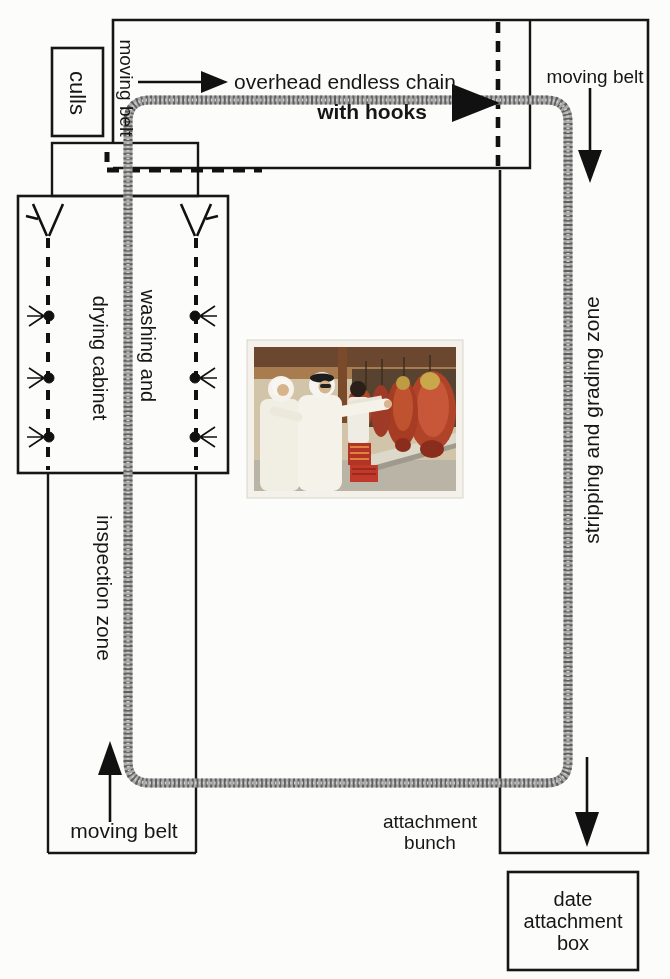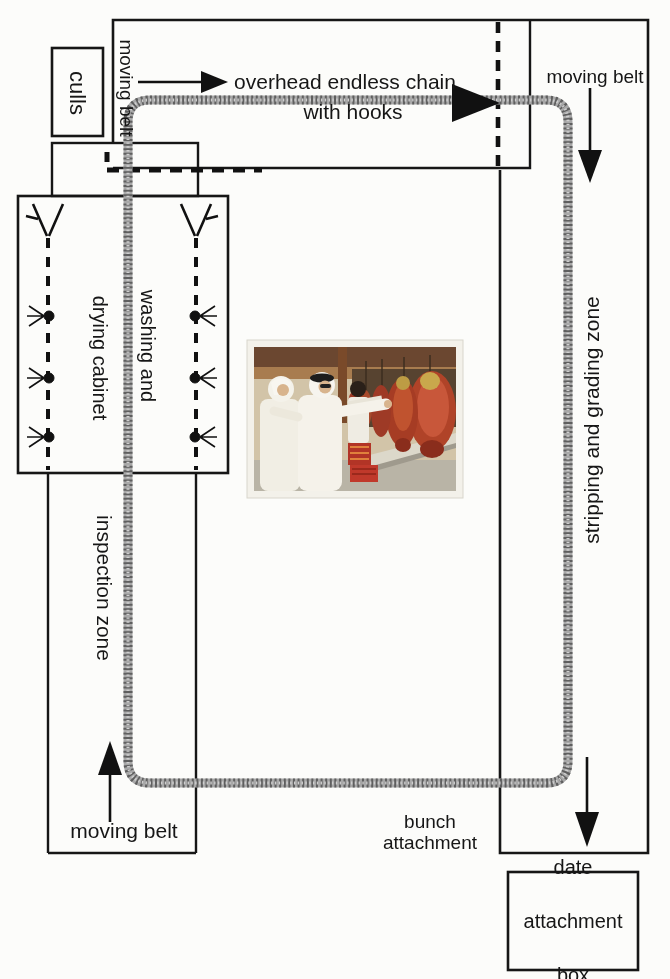--- a/index.html
+++ b/index.html
@@ -9,21 +9,21 @@
   }
   #diagram-svg{position:absolute;left:0;top:0;}
   .lbl{position:absolute;white-space:nowrap;color:#161616;
        transform:translate(-50%,-50%);line-height:1.05;}
   .rot90{transform:translate(-50%,-50%) rotate(90deg);}
   .rotm90{transform:translate(-50%,-50%) rotate(-90deg);}
   .fs19{font-size:19px;} .fs20{font-size:20px;} .fs21{font-size:21px;} .fs22{font-size:22px;}
   .center2{text-align:center;white-space:normal;width:130px;line-height:21px;}
   #date-box-label{position:absolute;left:508px;top:872px;width:130px;height:98px;
        display:flex;flex-direction:column;align-items:center;justify-content:center;
-       font-size:20px;line-height:22px;text-align:center;gap:32px;}
+       font-size:20px;line-height:22px;text-align:center;}
 </style>
 </head>
 <body>
 
 <div id="canvas">
 
   <svg id="diagram-svg" width="670" height="979" viewBox="0 0 670 979">
 
     <path d="M113,143 L113,20 L648,20 L648,853 L500,853 L500,170" fill="none" stroke="#161616" stroke-width="2.6"></path>
 
@@ -142,36 +142,36 @@
         <path d="M98,122 L122,122 M98,127 L122,127" stroke="#8e2418" stroke-width="1.5"></path>
       </svg>
     </g>
   </svg>
 
   <div class="lbl rot90 fs22" style="left:77px;top:93px;">culls</div>
 
   <div class="lbl rot90 fs19" style="left:126px;top:88px;">moving belt</div>
 
   <div class="lbl fs21" style="left:345px;top:82px;">overhead endless chain</div>
-  <div class="lbl fs21" style="left:353px;top:112px;">with hooks</div>
+  <div class="lbl fs21" style="left:372px;top:112px;font-weight:bold;">with hooks</div>
 
   <div class="lbl fs19" style="left:595px;top:77px;">moving belt</div>
 
   <div class="lbl rotm90 fs21" style="left:592px;top:420px;">stripping and grading zone</div>
 
   <div class="lbl rot90 fs20" style="left:147px;top:346px;">washing and</div>
   <div class="lbl rot90 fs20" style="left:99px;top:358px;">drying cabinet</div>
 
   <div class="lbl rot90 fs21" style="left:104px;top:588px;">inspection zone</div>
 
   <div class="lbl fs21" style="left:124px;top:831px;">moving belt</div>
 
   <div class="lbl fs19 center2" style="left:430px;top:832px;">
+    <div>attachment</div>
     <div>bunch</div>
-    <div>attachment</div>
   </div>
 
   <div id="date-box-label">
     <div>date</div>
     <div>attachment</div>
     <div>box</div>
   </div>
 
 </div>
 

